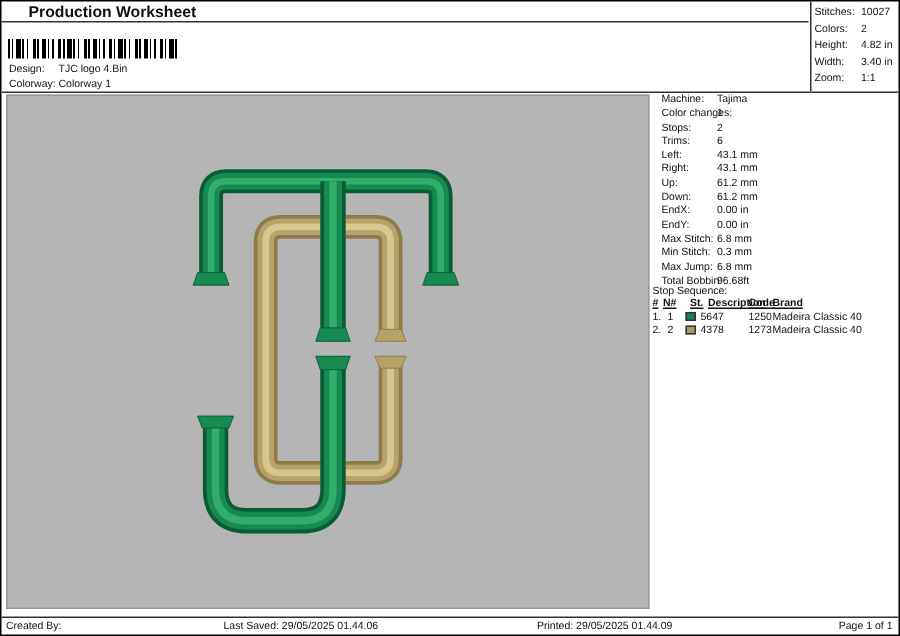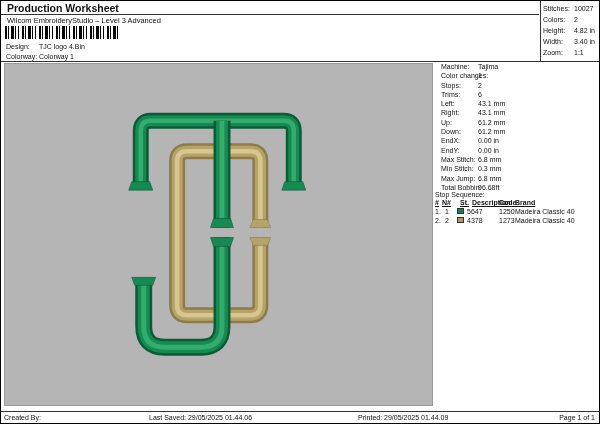--- a/index.html
+++ b/index.html
@@ -40,23 +40,22 @@
   .sd-t{stroke:var(--tan-dark);}   .sm-t{stroke:var(--tan-mid);}   .sl-t{stroke:var(--tan-light);}
   .fm-g{fill:var(--green-mid);stroke:var(--green-dark);stroke-width:0.6;}
   .fm-t{fill:var(--tan-mid);stroke:var(--tan-dark);stroke-width:0.6;}
   .footer-line{position:absolute;left:0;top:410px;width:598px;height:1px;background:#333;}
 </style>
 </head>
 <body>
 
 <div class="page">
 
-  <div class="abs title" style="left:6px;top:2px;">Production Worksheet</div>
+  <div class="abs title" style="left:18px;top:2px;">Production Worksheet</div>
   <div class="hline" style="left:0;top:13px;width:538px;"></div>
-  <div class="abs t75" style="left:6px;top:15px;">Wilcom EmbroideryStudio – Level 3 Advanced</div>
 
   <div class="barcode"></div>
 
   <div class="abs t7" style="left:5px;top:41px;">
     <span>Design:</span>
   </div>
   <div class="abs t7" style="left:38px;top:41px;">TJC logo 4.Bin</div>
   <div class="abs t7" style="left:5px;top:51px;">
     <span>Colorway:</span>
   </div>

